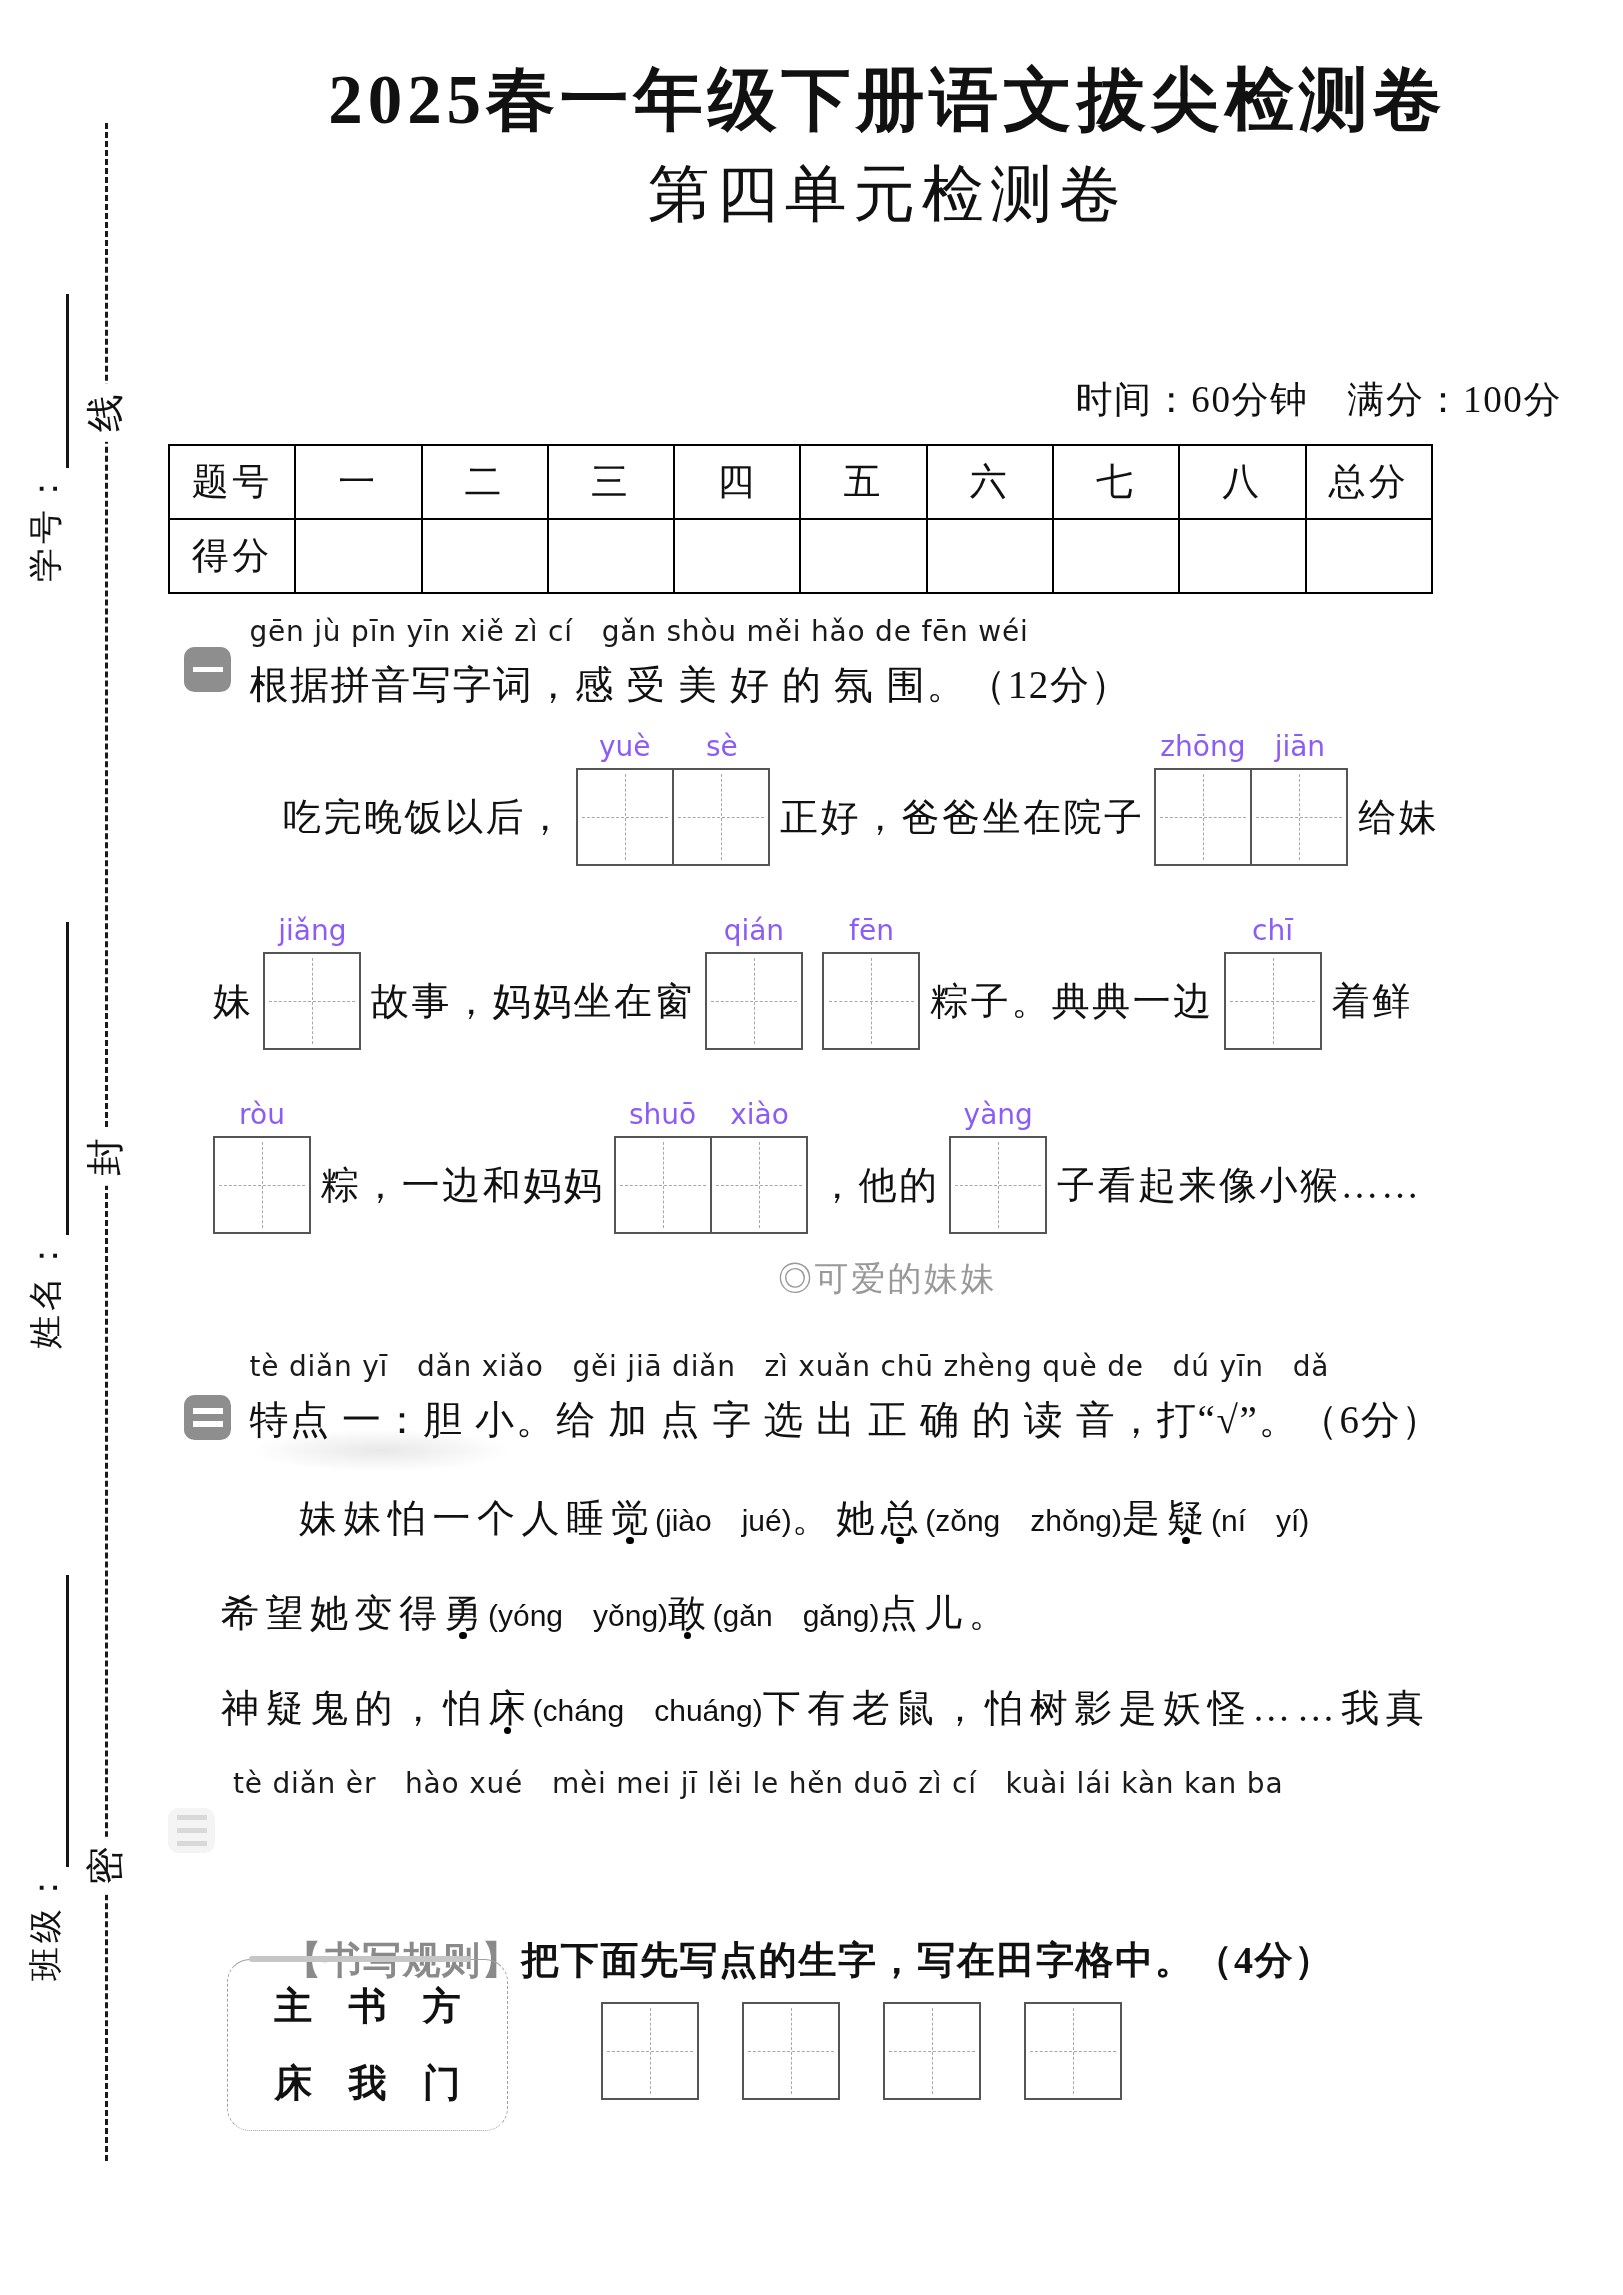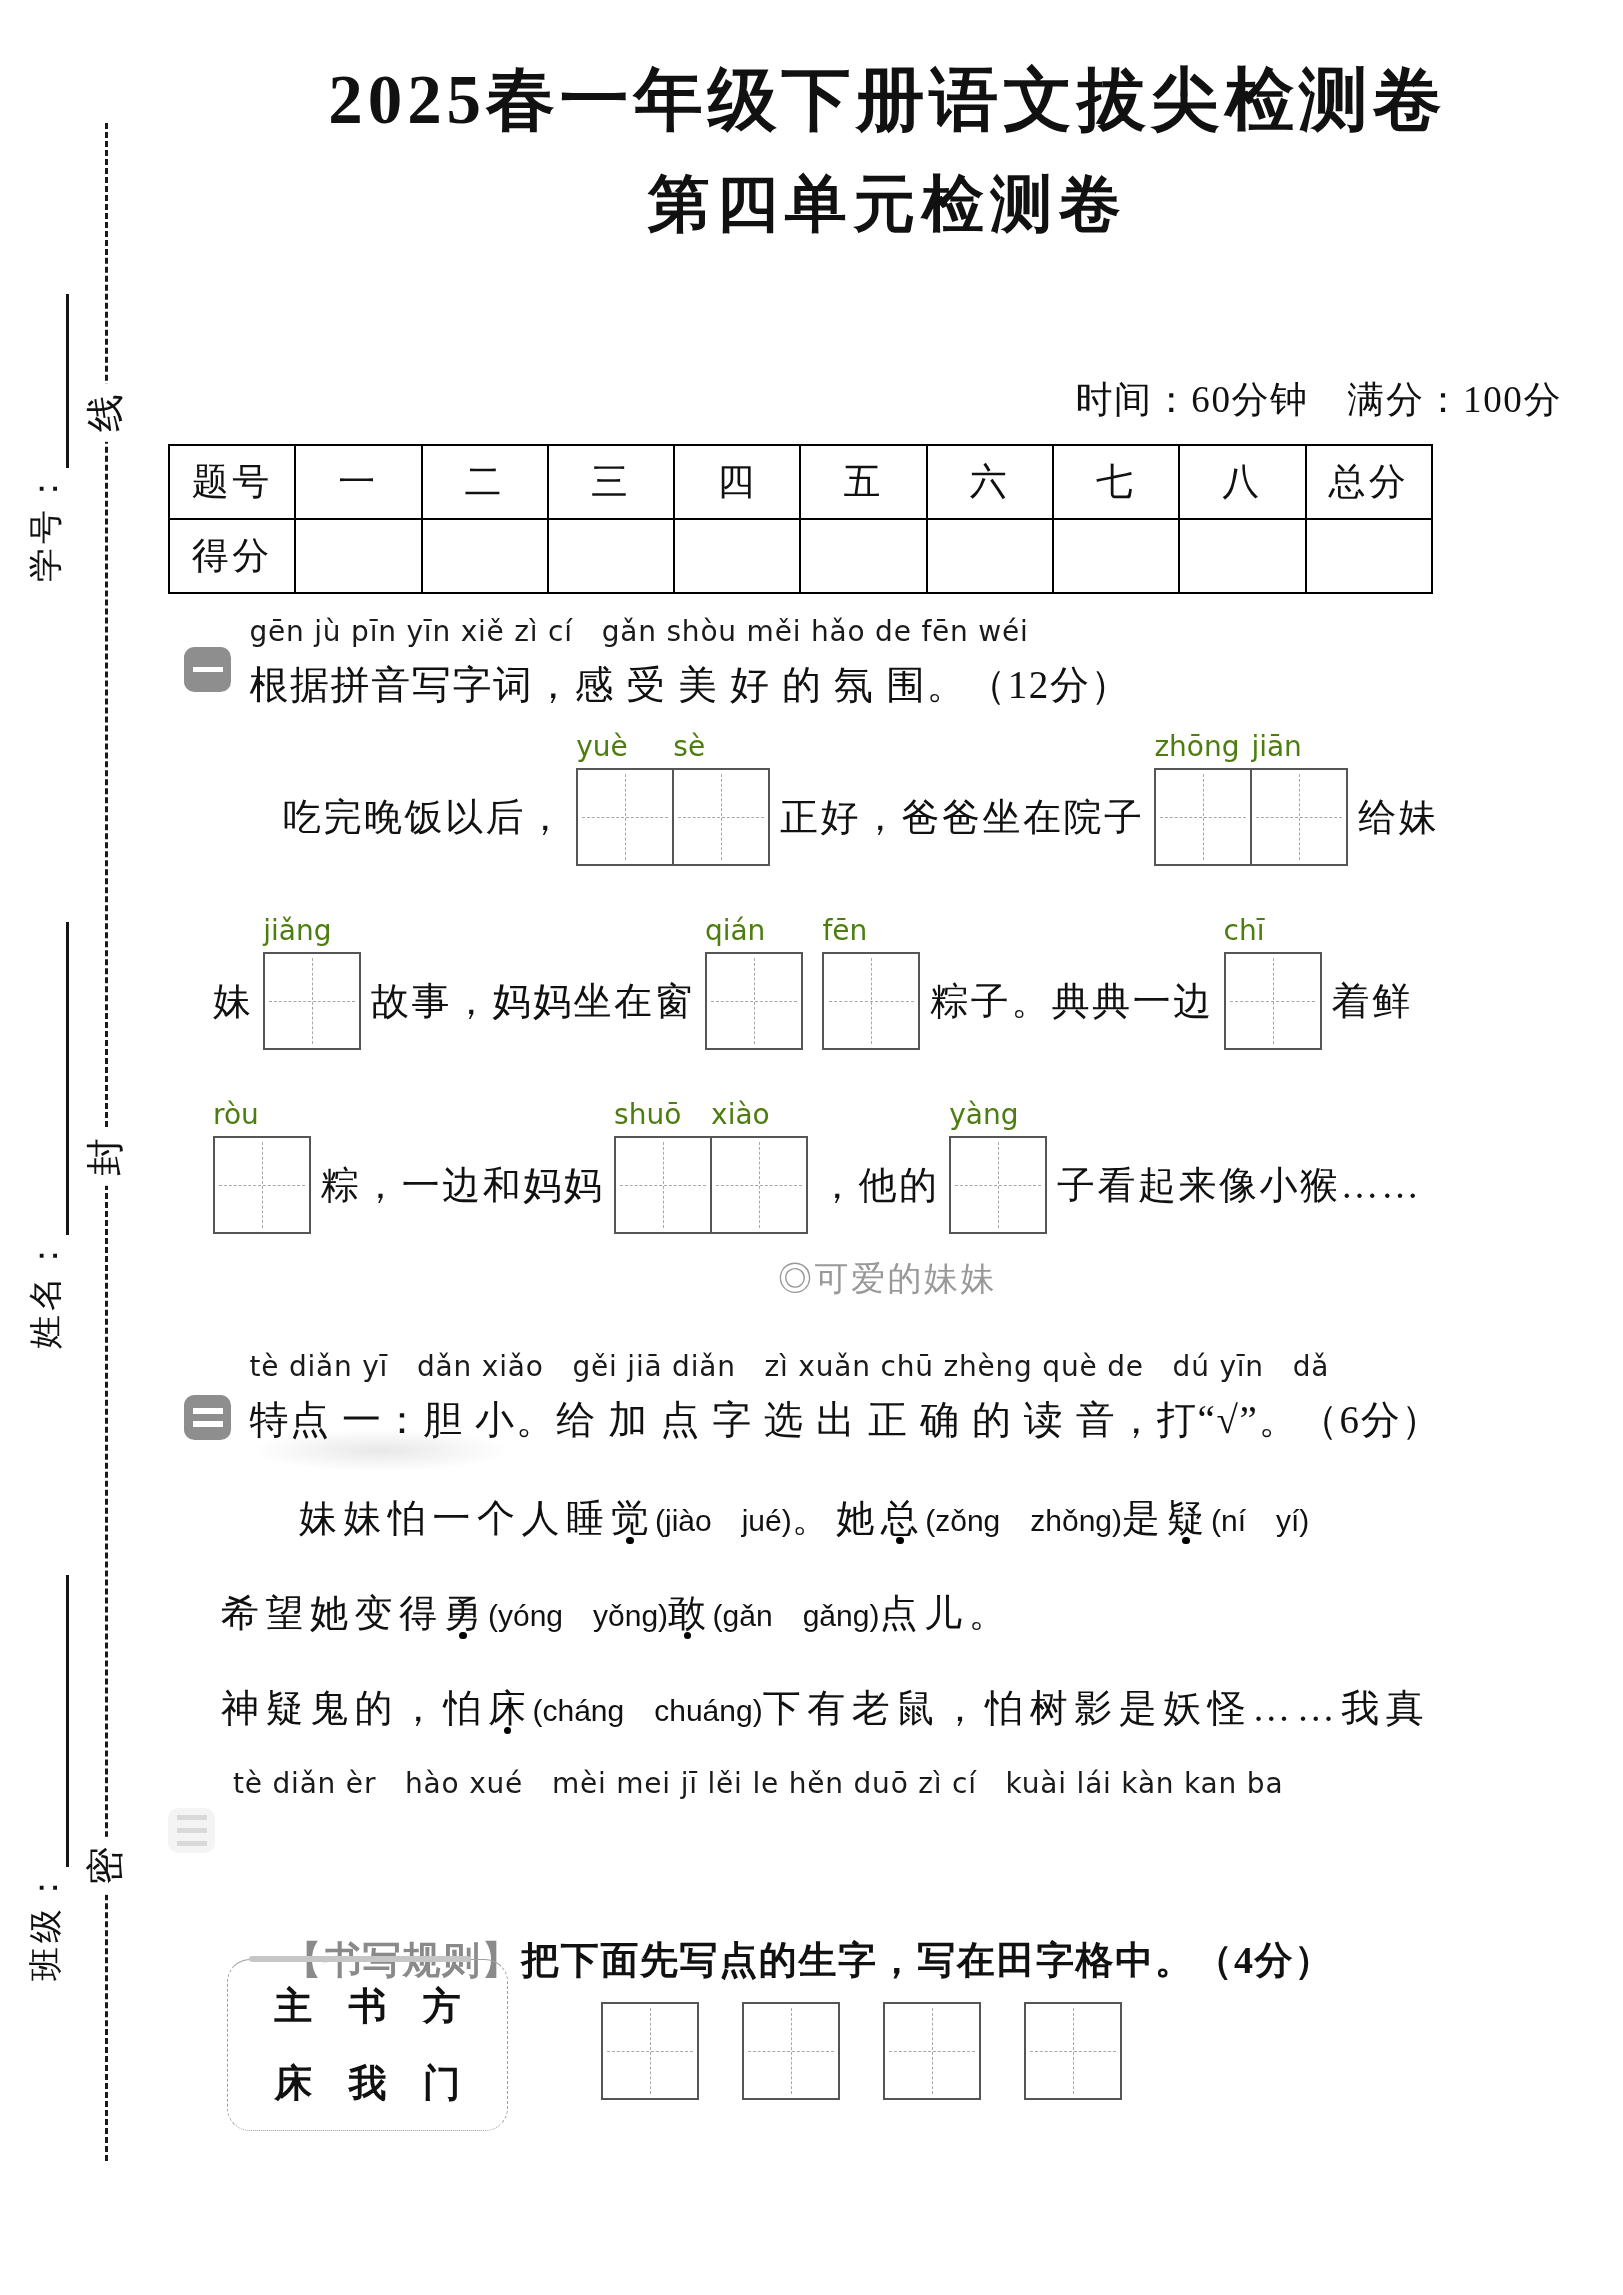--- a/index.html
+++ b/index.html
@@ -19,22 +19,22 @@
   .side-field {
     position:absolute; height:49px; display:flex; align-items:center;
     transform-origin:0 0; transform:rotate(-90deg);
   }
   .side-field .lbl { font-size:34px; letter-spacing:4.1px; white-space:nowrap; }
   .side-field .blank { flex:1; height:43px; border-bottom:3.3px solid #151515; }
   
   .main { position:absolute; left:168px; top:0; width:1439px; height:100%; }
   .title1 { position:absolute; top:54px; width:100%; margin:0; text-align:center;
             font-size:69px; font-weight:900; letter-spacing:4.9px; }
-  .title2 { position:absolute; top:162px; width:100%; margin:0; text-align:center;
-            font-size:62px; font-weight:700; letter-spacing:6.5px; }
+  .title2 { position:absolute; top:152px; width:100%; margin:0; text-align:center;
+            font-size:62px; font-weight:400; letter-spacing:6.5px; }
   .meta   { position:absolute; top:375px; right:45px; font-size:37px; letter-spacing:1.6px; }
   
   table.score { position:absolute; top:444px; left:0; width:1265px;
                 border-collapse:collapse; table-layout:fixed; }
   table.score td { border:2.5px solid #000; text-align:center; font-size:37px;
                    letter-spacing:3.3px; }
   table.score tr.hdr td { height:70px; }
   table.score tr.scr td { height:70px; }
   
   .q-head { position:absolute; display:flex; gap:18px; align-items:flex-start; }
@@ -47,22 +47,22 @@
   .q-head .hd-pinyin { font-family:"DejaVu Sans", sans-serif; font-size:28px;
                        letter-spacing:0.8px; white-space:pre; color:#1a1a1a; }
   .q-head .hd-text { font-size:39px; font-weight:400; letter-spacing:1.6px;
                      margin-top:6.5px; white-space:pre; }
   
   .fill-row { position:absolute; left:45px; display:flex; align-items:flex-start; }
   .seg-text { display:flex; align-items:center; height:99px; margin-top:38px;
               font-size:38px; letter-spacing:2.5px; white-space:pre; }
   .seg-box  { display:flex; flex-direction:column; margin:0 9.8px; }
   .syl-row  { height:38px; display:flex; }
-  .syl { flex:1; text-align:left; font-family:"DejaVu Sans", sans-serif;
-         font-size:28px; color:#4d7c0f; white-space:nowrap; }
+  .syl { flex:1; text-align:center; font-family:"DejaVu Sans", sans-serif;
+         font-size:28px; color:#8b5cf6; white-space:nowrap; }
   .tzg-cells { display:flex; border:2.5px solid #555; background:#fff; }
   .tzg-cell  { width:94px; height:94px; position:relative; }
   .tzg-cell + .tzg-cell { border-left:2.5px solid #555; }
   .tzg-cell::before { content:""; position:absolute; left:50%; top:4.1px; bottom:4.1px;
                       border-left:1.6px dashed #a8a8a8; }
   .tzg-cell::after  { content:""; position:absolute; top:50%; left:4.1px; right:4.1px;
                       border-top:1.6px dashed #a8a8a8; }
   .watermark { position:absolute; top:1256px; width:100%; text-align:center;
                font-size:34px; color:#999; letter-spacing:2.5px; }
   .smudge { position:absolute; top:1429px; left:82px; width:262px; height:43px;

